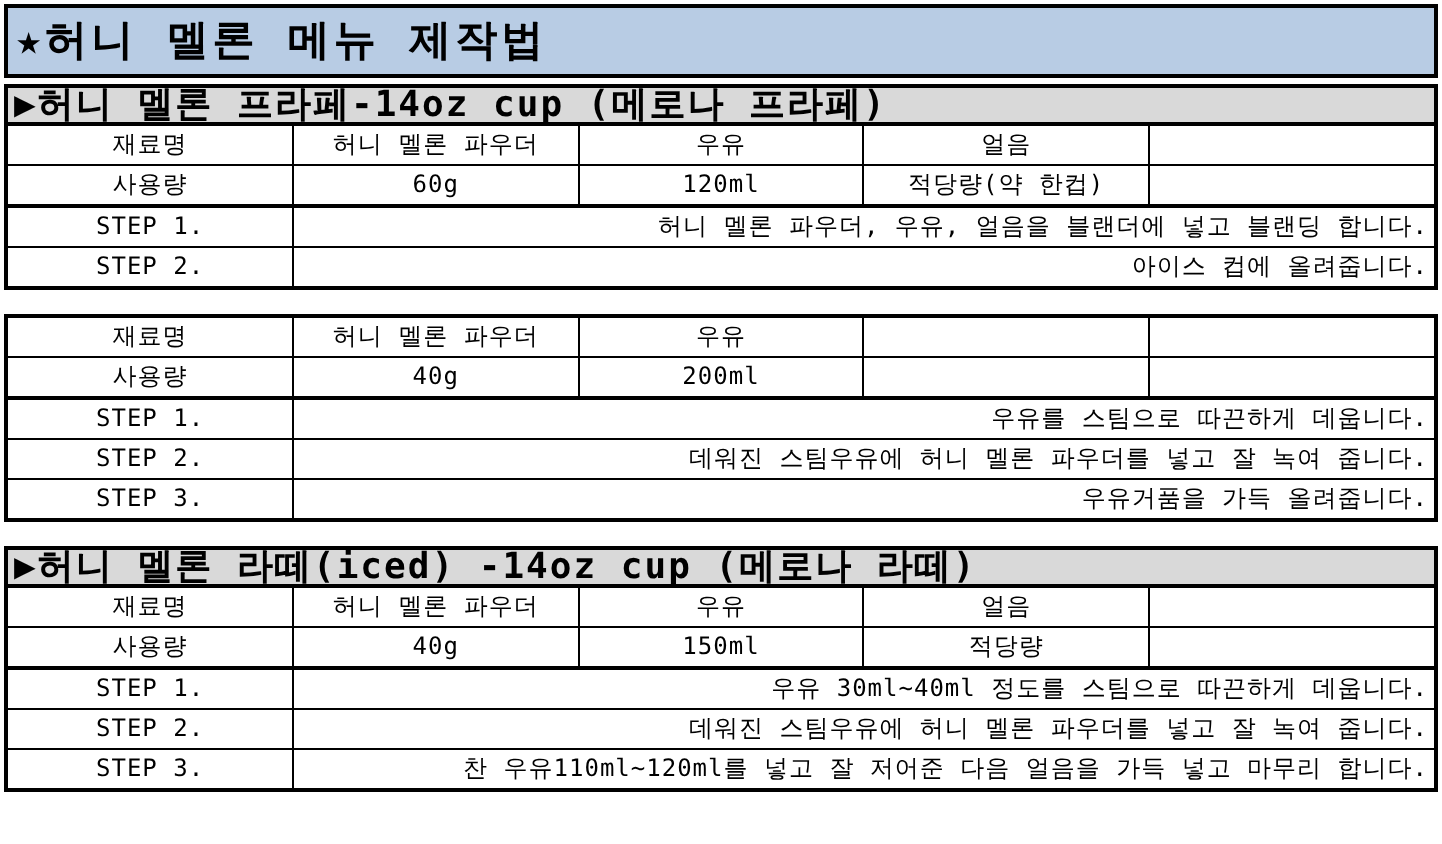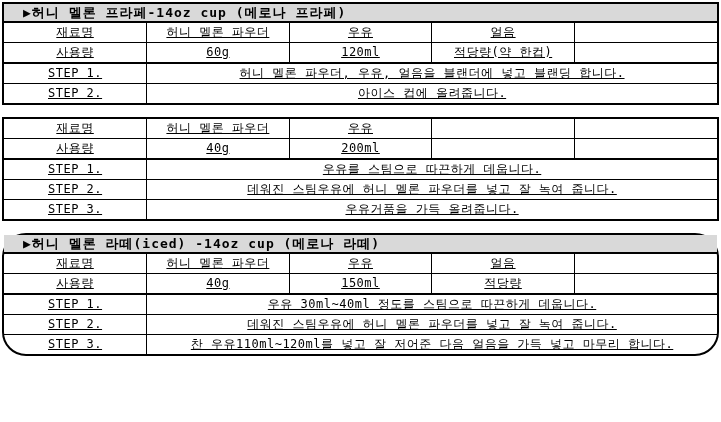--- a/index.html
+++ b/index.html
@@ -27,65 +27,65 @@
     letter-spacing: 2px;
     padding-left: 4px;
     margin-bottom: 3px;
     white-space: nowrap;
     overflow: hidden;
   }
   .section {
     border: 2px solid var(--border-color, #000);
     margin-bottom: 12px;
   }
-  .section:last-child { margin-bottom: 18px; border-radius: 24px; }
+  .section:last-child { margin-bottom: 18px; }
   .section-header {
     background: var(--section-bg, #D9D9D9);
     border-bottom: 2px solid var(--border-color, #000);
-    font-size: 13px;
+    font-size: 18px;
     font-weight: bold;
     letter-spacing: 1px;
     height: 17px;
     line-height: 17px;
-    padding: 0 19px;
+    padding: 0 3px;
     white-space: nowrap;
     overflow: hidden;
   }
   table.grid {
     width: 100%;
     border-collapse: collapse;
     table-layout: fixed;
   }
   table.grid td {
     border: 1px solid var(--border-color, #000);
     height: 19px;
     font-size: 12px;
     line-height: 19px;
     text-align: center;
     padding: 0 3px;
     letter-spacing: 0.5px;
     white-space: nowrap;
     overflow: hidden;
-    text-decoration: underline;
   }
   table.grid td:first-child { border-left: none; }
-  table.grid td:last-child { border-right: none; }
+  table.grid td:last-child { border-right: none; text-align: right; }
   table.grid tr:first-child td { border-top: none; }
   table.grid tr:last-child td { border-bottom: none; }
   tr.amount-row td { border-bottom-width: 2px; }
   td.step-text {
     text-align: left;
     padding-left: 5px;
   }
 </style>
 </head>
 <body style="background: rgb(255, 255, 255);">
 
 <div class="page">
 
+  <div class="title-bar">★허니 멜론 메뉴 제작법</div>
 
   <div class="section">
     <div class="section-header">▶허니 멜론 프라페-14oz cup (메로나 프라페)</div>
     <table class="grid">
       <colgroup>
           <col style="width:20%">
           <col style="width:20%">
           <col style="width:20%">
           <col style="width:20%">
           <col style="width:20%">

